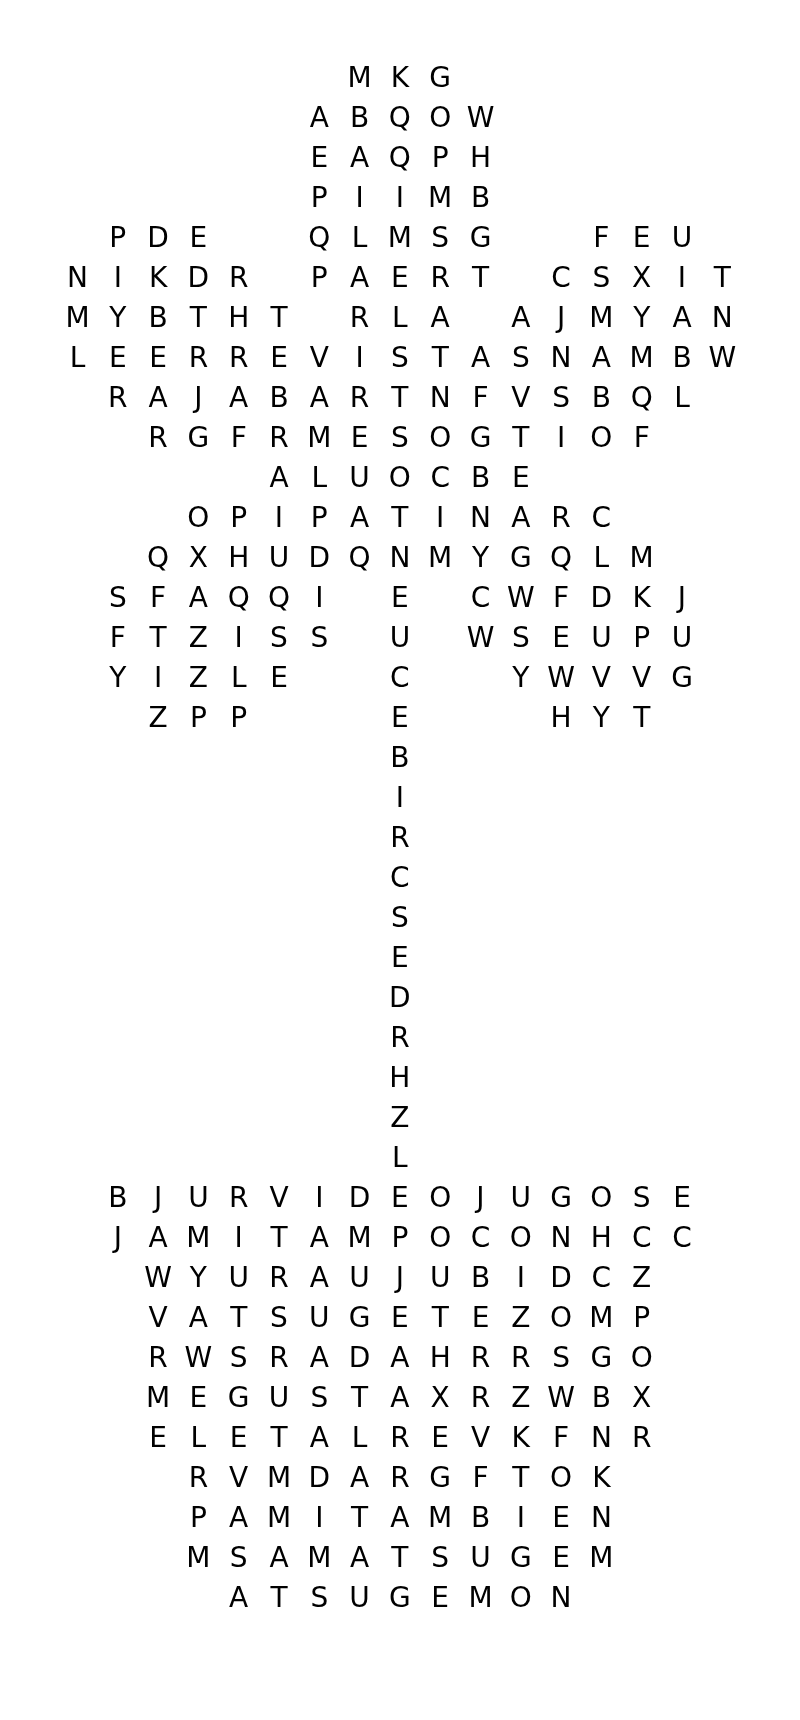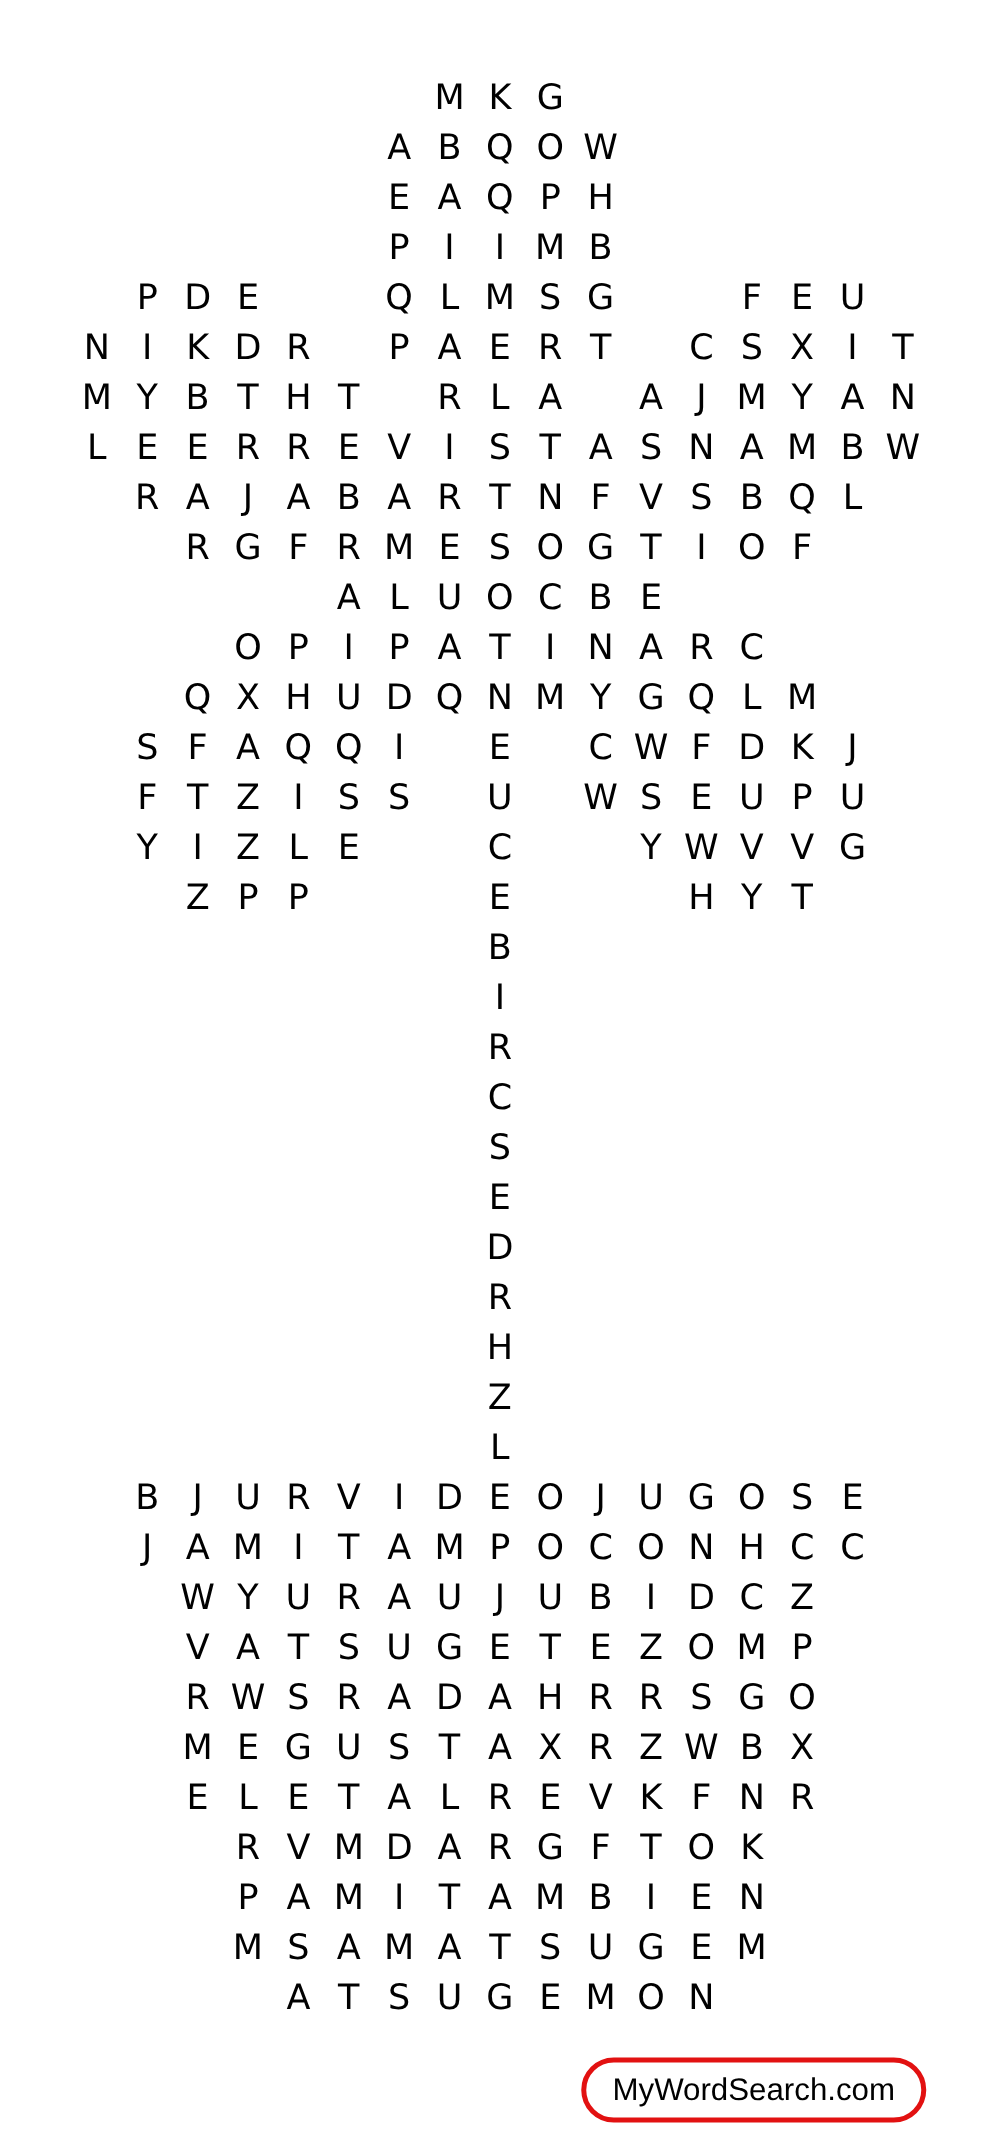--- a/index.html
+++ b/index.html
@@ -383,16 +383,13 @@
       <span class="cell" style="left: 238.7px; top: 1598px;">A</span>
       <span class="cell" style="left: 279px; top: 1598px;">T</span>
       <span class="cell" style="left: 319.3px; top: 1598px;">S</span>
       <span class="cell" style="left: 359.6px; top: 1598px;">U</span>
       <span class="cell" style="left: 399.9px; top: 1598px;">G</span>
       <span class="cell" style="left: 440.2px; top: 1598px;">E</span>
       <span class="cell" style="left: 480.5px; top: 1598px;">M</span>
       <span class="cell" style="left: 520.8px; top: 1598px;">O</span>
       <span class="cell" style="left: 561.1px; top: 1598px;">N</span>
     </div>
-  <div id="brand-badge">
-    <span class="brand-text">MyWordSearch.com</span>
-  </div>
 </div>
 
 </body></html>

